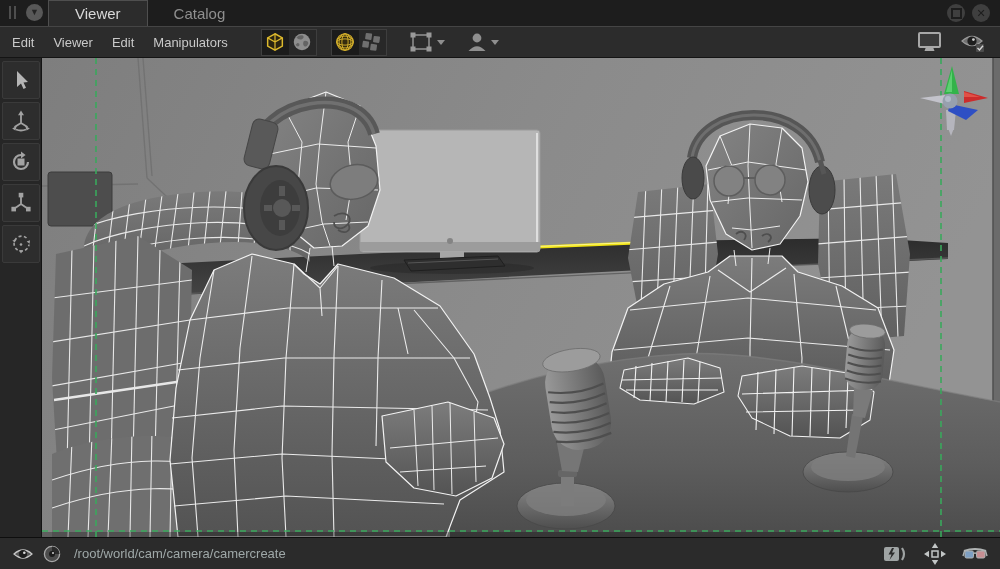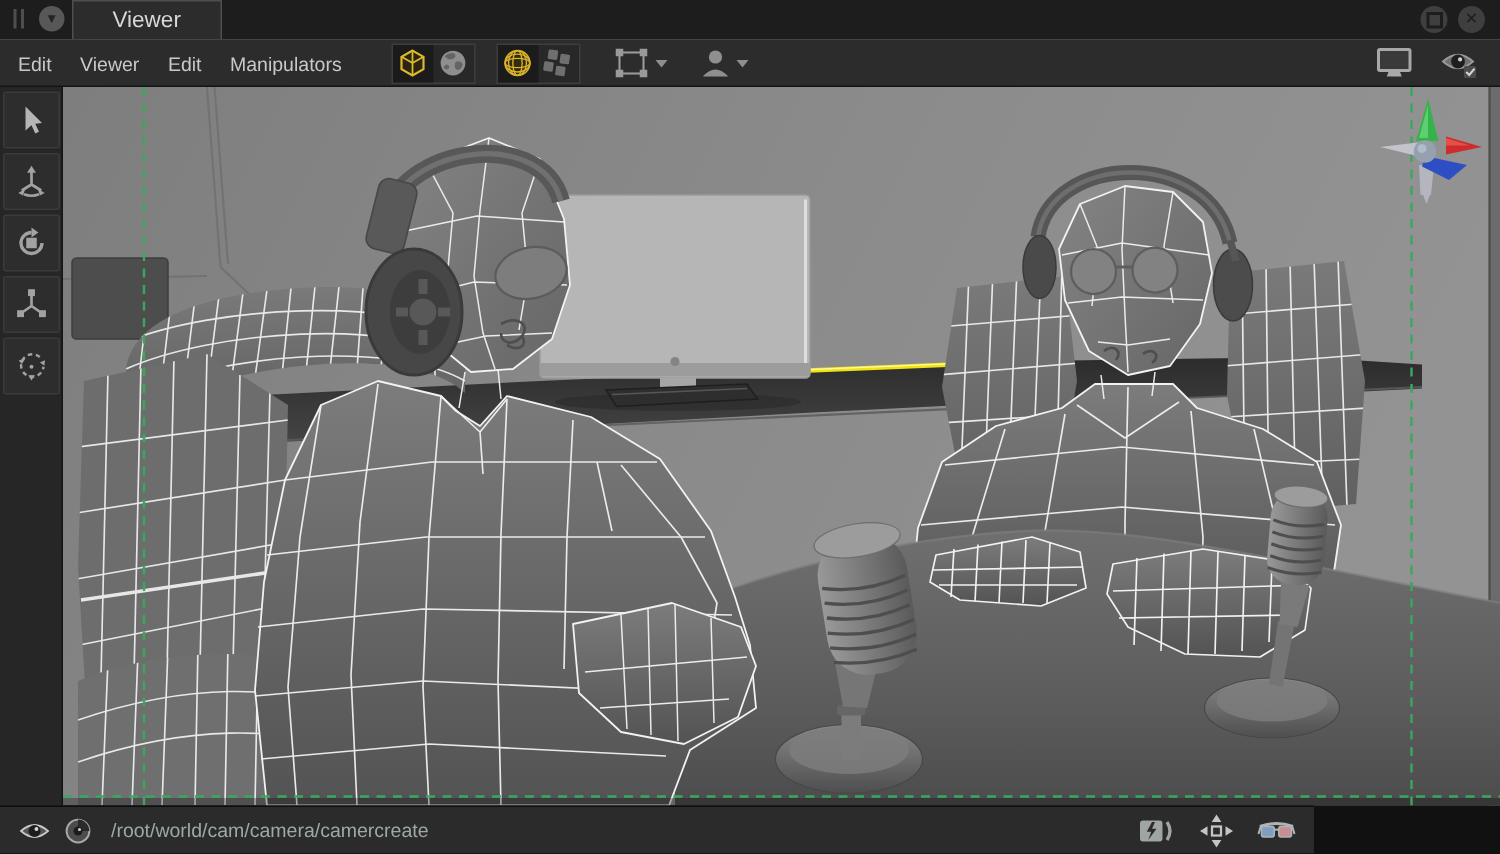--- a/index.html
+++ b/index.html
@@ -31,37 +31,38 @@
   .caret{width:0;height:0;border-left:4px solid transparent;border-right:4px solid transparent;border-top:5px solid #8f8f8f;}
   .mright{margin-left:auto;display:flex;align-items:center;gap:16px;padding-right:14px;}
   
   .lefttools{position:absolute;left:0;top:58px;width:42px;height:479px;background:#262626;
              border-right:1px solid #141414;box-sizing:border-box;display:flex;flex-direction:column;align-items:center;padding-top:3px;}
   .tool{width:36px;height:36px;background:#2d2d2d;border:1px solid #3a3a3a;border-radius:2px;
         margin-bottom:3px;display:grid;place-items:center;}
   
   .viewport{position:absolute;left:42px;top:58px;width:958px;height:479px;}
   
-  .statusbar{position:absolute;left:0;top:537px;width:876px;height:32px;background:#2b2b2b;
+  .statusbar{position:absolute;left:0;top:537px;width:1000px;height:32px;background:#2b2b2b;
              border-top:1px solid #0e0e0e;display:flex;align-items:center;padding:0 12px;box-sizing:border-box;gap:9px;}
   .path{color:#9fa8a8;font-size:13px;margin-left:4px;}
   .sright{margin-left:auto;display:flex;align-items:center;gap:15px;}
 </style>
 </head>
 <body>
 
 <div class="tabbar">
   <div class="grip">
       <i></i>
       <i></i>
     </div>
   <div class="tab-drop">
       <span>▼</span>
     </div>
   <div class="tab active">Viewer</div>
+  <div class="tab">Catalog</div>
   <div class="winbtns">
     <div class="winbtn">
         <span class="sq"></span>
       </div>
     <div class="winbtn">
         <span class="x">✕</span>
       </div>
   </div>
 </div>
 

